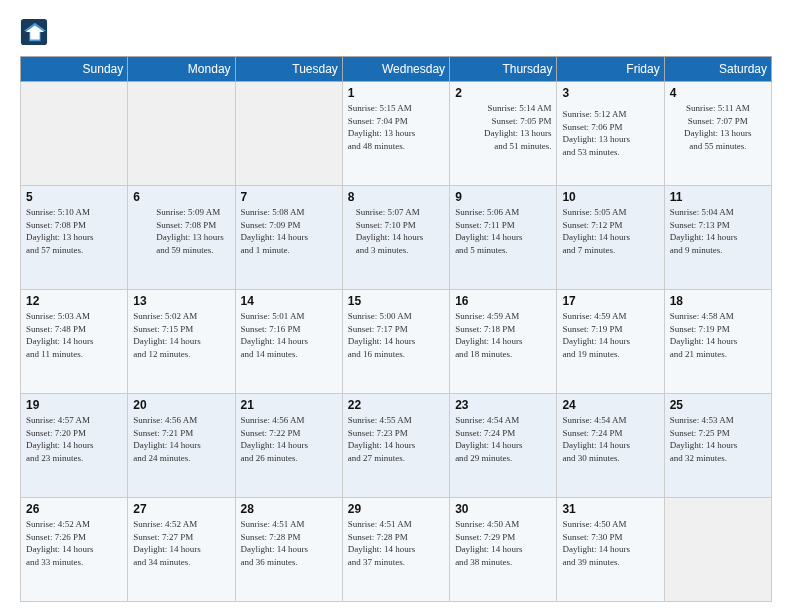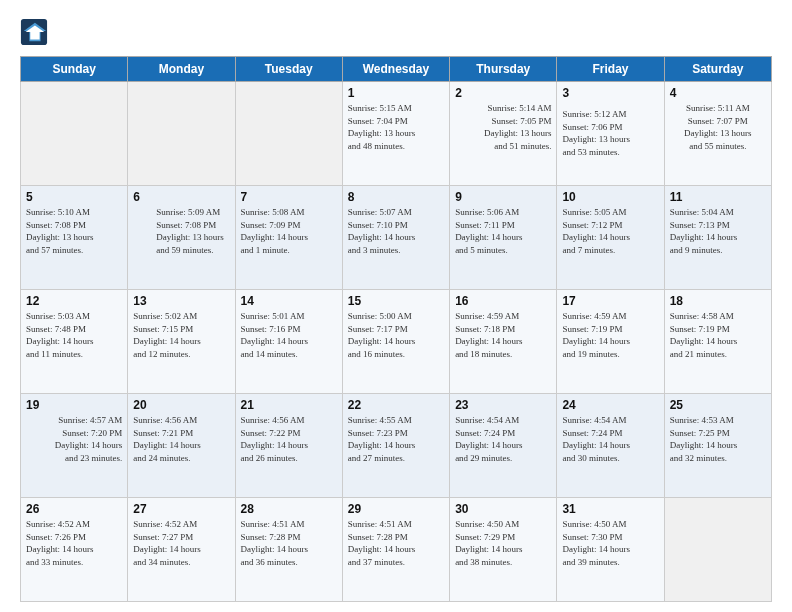--- a/index.html
+++ b/index.html
@@ -57,23 +57,23 @@
     .calendar {
       width: 100%;
       border-collapse: collapse;
       flex: 1;
       table-layout: fixed;
     }
     .calendar thead th {
       background: #1a6db5;
       color: #fff;
       font-size: 12px;
-      font-weight: bold;
+      font-weight: normal;
       padding: 5px 4px;
-      text-align: center;
+      text-align: right;
       border: 1px solid #aaa;
     }
     .calendar tbody td {
       border: 1px solid #ccc;
       vertical-align: top;
       padding: 4px 5px;
       font-size: 9.5px;
       color: #222;
       height: 88px;
       background: #fff;
@@ -186,21 +186,21 @@
           </td>
           <td>
             <span class="day-number">7</span>
             <div class="day-info" style="white-space: pre-line;">Sunrise: 5:08 AM
 Sunset: 7:09 PM
 Daylight: 14 hours
 and 1 minute.</div>
           </td>
           <td>
             <span class="day-number">8</span>
-            <div class="day-info" style="white-space: pre-line;">Sunrise: 5:07 AM
+            <div class="day-info" style="white-space: pre-line; margin-left: 8px;">Sunrise: 5:07 AM
 Sunset: 7:10 PM
 Daylight: 14 hours
 and 3 minutes.</div>
           </td>
           <td>
             <span class="day-number">9</span>
             <div class="day-info" style="white-space: pre-line;">Sunrise: 5:06 AM
 Sunset: 7:11 PM
 Daylight: 14 hours
 and 5 minutes.</div>
@@ -267,21 +267,21 @@
             <span class="day-number">18</span>
             <div class="day-info" style="white-space: pre-line;">Sunrise: 4:58 AM
 Sunset: 7:19 PM
 Daylight: 14 hours
 and 21 minutes.</div>
           </td>
         </tr>
         <tr>
           <td>
             <span class="day-number">19</span>
-            <div class="day-info" style="white-space: pre-line; text-align: right;">Sunrise: 4:57 AM
+            <div class="day-info" style="white-space: pre-line;">Sunrise: 4:57 AM
 Sunset: 7:20 PM
 Daylight: 14 hours
 and 23 minutes.</div>
           </td>
           <td>
             <span class="day-number">20</span>
             <div class="day-info" style="white-space: pre-line;">Sunrise: 4:56 AM
 Sunset: 7:21 PM
 Daylight: 14 hours
 and 24 minutes.</div>

